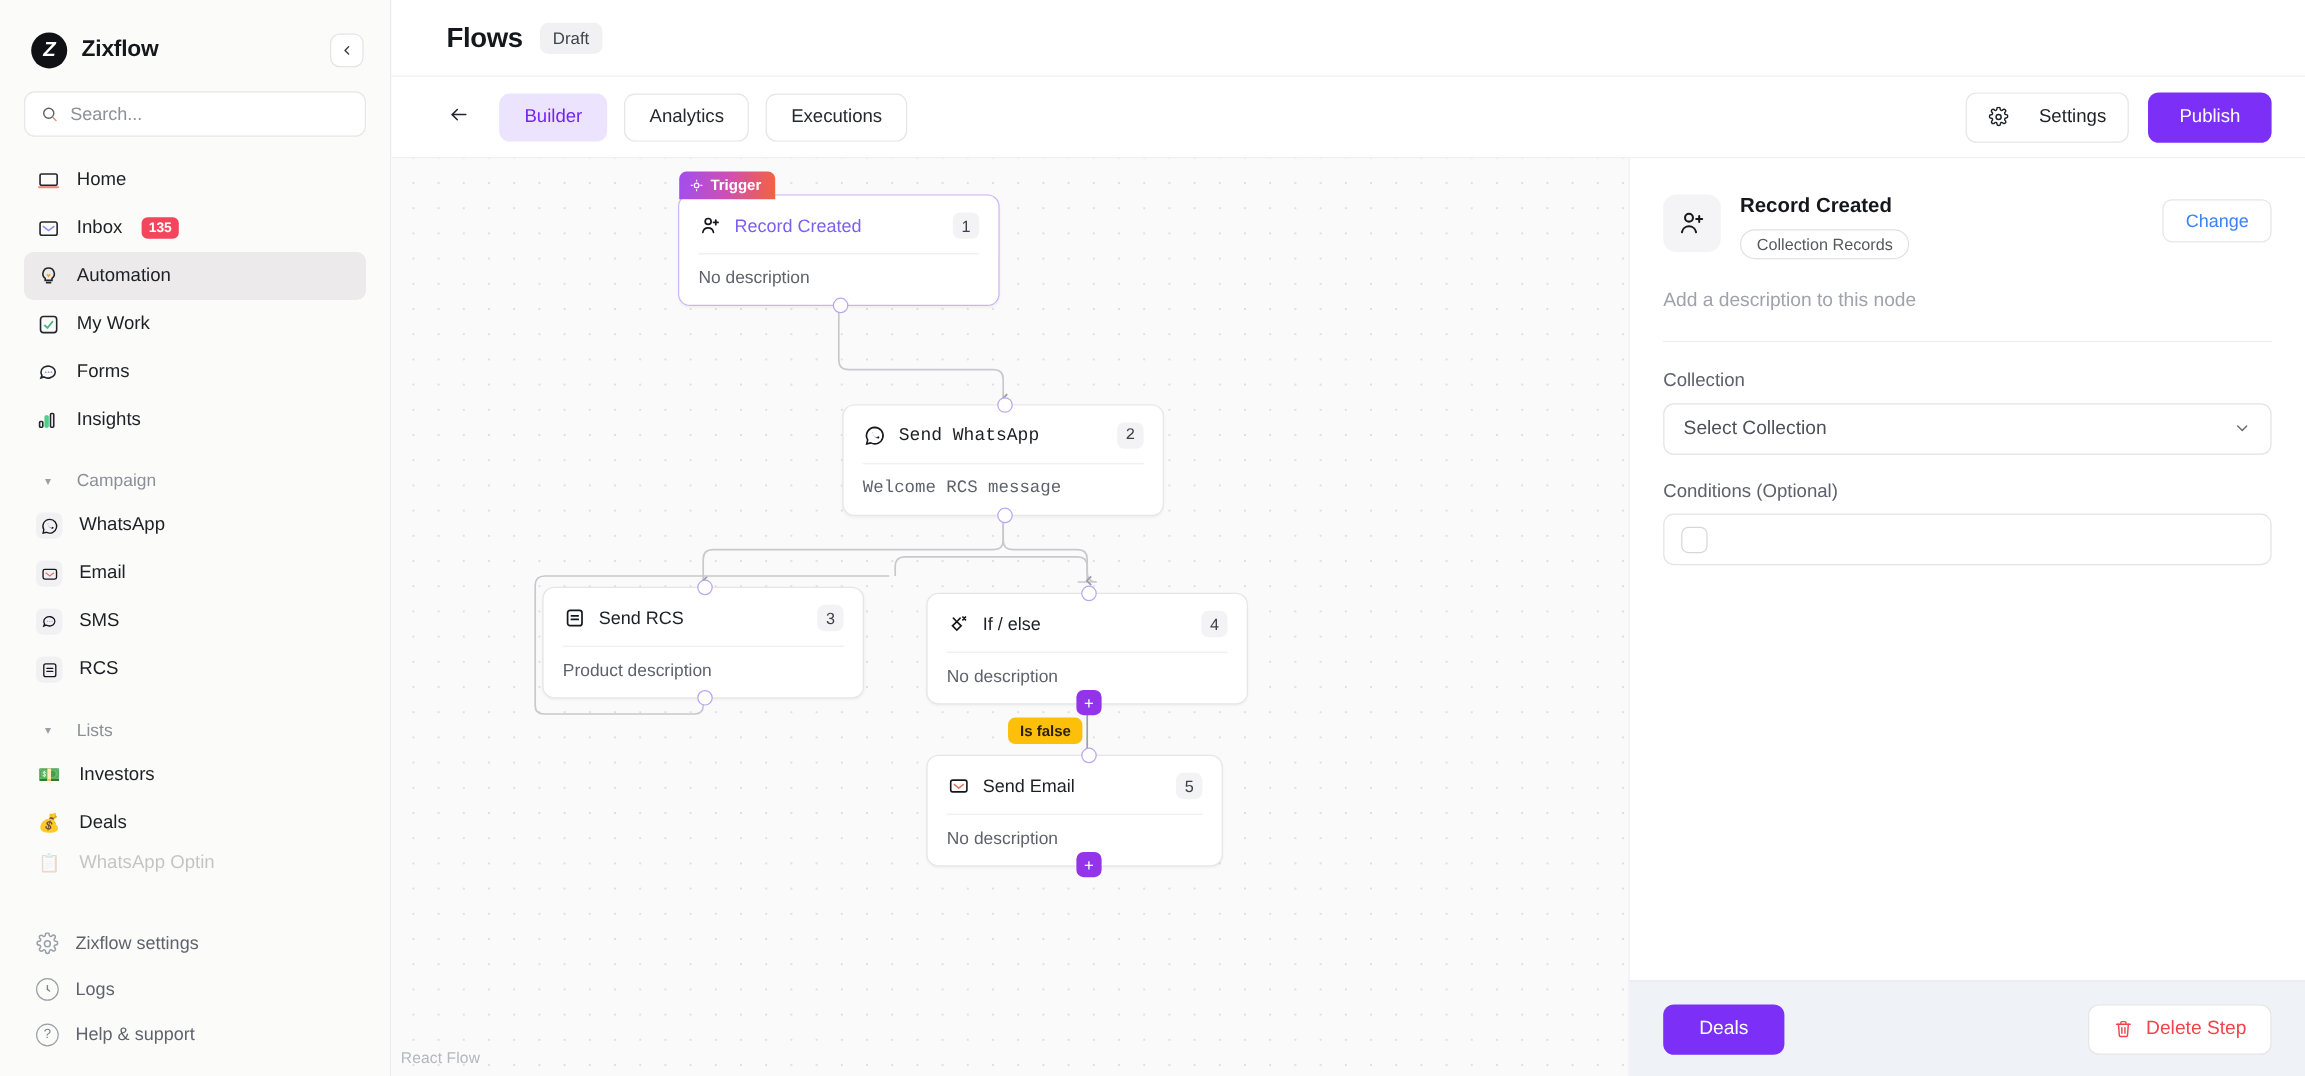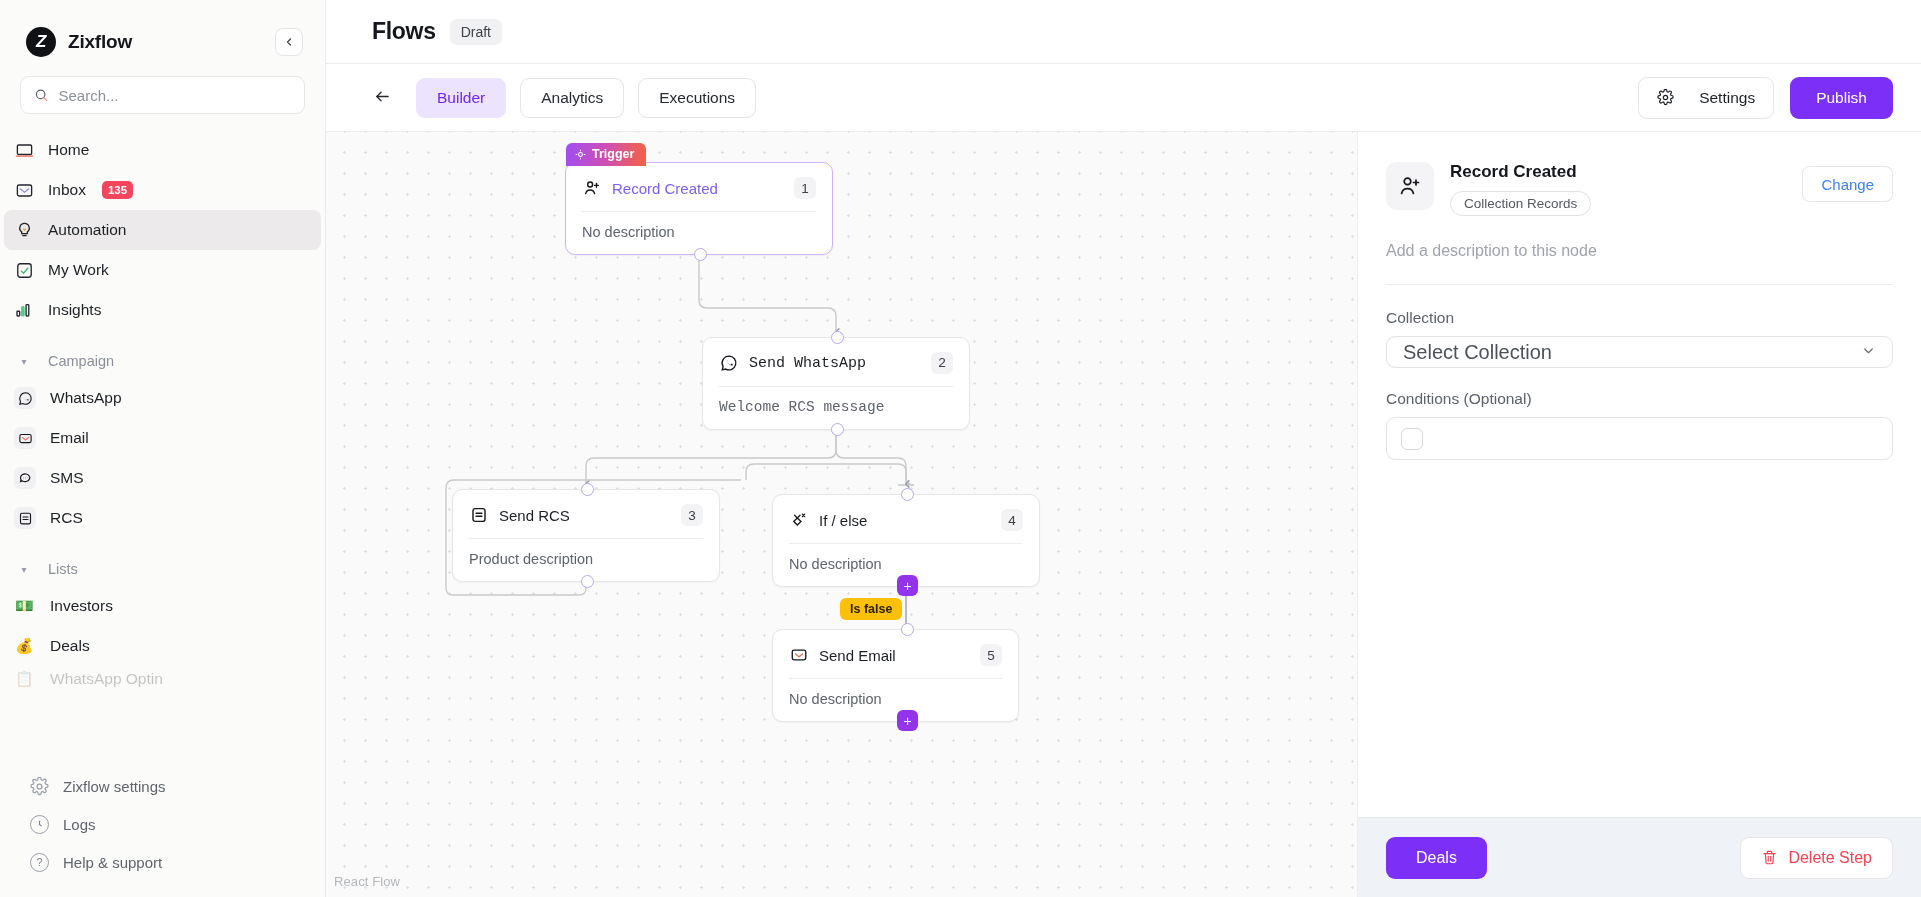--- a/index.html
+++ b/index.html
@@ -44,21 +44,21 @@
     height:38px; border:1px solid #e8e6e6; border-radius:9px;
     background:#fff; display:flex; align-items:center; gap:10px;
     padding: 0 13px;
   }
   .sb-search input {
     border:0; outline:0; background:transparent;
     font-family:inherit; font-size:15px; color:#2b2f36; width:100%;
   }
   .sb-search input::placeholder { color:#8c9098; }
 
-  .nav { margin-top:16px; padding: 0 4px; }
+  .nav { margin-top:16px; padding: 0 20px; }
   .nav-item {
     display:flex; align-items:center; gap:14px;
     height:40px; padding: 0 10px; border-radius:8px;
     font-size:15.5px; color:#1d2025; cursor:pointer; position:relative;
   }
   .nav-item.active { background:#eceaea; }
   .nav-ico { width:20px;height:20px;flex:0 0 20px;display:flex;align-items:center;justify-content:center; }
   .badge-count {
     background:#f3455c; color:#fff; font-size:11.5px; font-weight:700;
     border-radius:5px; padding:1.5px 6px; line-height:1.3; margin-left:2px;
@@ -195,22 +195,22 @@
     margin-left:auto; height:36px; padding:0 18px; border-radius:8px;
     border:1px solid #e7e5e5; background:#fff; font-size:15px; color:#3b82f6;
     cursor:pointer; font-family:inherit; margin-top:4px;
   }
   .rp-desc { margin-top:26px; font-size:16px; color:#9fa3aa; }
   .rp-divider { height:1px; background:#ededf0; margin-top:24px; }
 
   .rp-form { padding: 24px 28px 0 28px; }
   .f-label { font-size:15.5px; color:#5c616a; margin-bottom:9px; }
   .f-select {
-    height:32px; border:1px solid #e5e3e3; border-radius:9px; background:#fff;
-    display:flex; align-items:center; padding: 0 16px; font-size:20px; color:#4d525a;
+    height:43px; border:1px solid #e5e3e3; border-radius:9px; background:#fff;
+    display:flex; align-items:center; padding: 0 16px; font-size:16px; color:#4d525a;
     cursor:pointer;
   }
   .f-chev { margin-left:auto; color:#6b7079; font-size:13px; }
   .f-gap { height:22px; }
   .f-box {
     height:43px; border:1px solid #e5e3e3; border-radius:9px; background:#fff;
     display:flex; align-items:center; padding: 0 14px;
   }
   .f-checkbox { width:22px;height:22px;border:1.4px solid #d8d6d6;border-radius:6px;background:#fff;cursor:pointer; }
 
@@ -289,20 +289,31 @@
       <div class="nav-item">
         <span class="nav-ico">
           <svg width="19" height="19" viewBox="0 0 24 24" fill="none" stroke="#23262c" stroke-width="1.7">
               <rect x="3.5" y="3.5" width="17" height="17" rx="3"></rect>
               <polyline points="7.5 12.4 10.8 15.5 16.6 8.4" stroke="#4cb782" stroke-width="1.9"></polyline>
             </svg>
         </span>
         <span>My Work</span>
       </div>
 
+      <div class="nav-item">
+        <span class="nav-ico">
+          <svg width="19" height="19" viewBox="0 0 24 24" fill="none" stroke="#23262c" stroke-width="1.7">
+              <path d="M4 11.5a7.5 6.3 0 1 1 3 5l-3 1 1-2.6a6 6 0 0 1-1-3.4z"></path>
+              <circle cx="9" cy="11.5" r=".9" fill="#9b9be8" stroke="none"></circle>
+              <circle cx="12" cy="11.5" r=".9" fill="#9b9be8" stroke="none"></circle>
+              <circle cx="15" cy="11.5" r=".9" fill="#9b9be8" stroke="none"></circle>
+            </svg>
+        </span>
+        <span>Forms</span>
+      </div>
 
       <div class="nav-item">
         <span class="nav-ico">
           <svg width="19" height="19" viewBox="0 0 24 24" fill="none">
               <rect x="2.5" y="13" width="3.4" height="6" rx="1" stroke="#23262c" stroke-width="1.7"></rect>
               <rect x="8.2" y="7" width="3.4" height="12" rx="1" fill="#4cd08a" stroke="#4cd08a" stroke-width="1.2"></rect>
               <rect x="14" y="4.5" width="3.4" height="14.5" rx="1" stroke="#23262c" stroke-width="1.7"></rect>
             </svg>
         </span>
         <span>Insights</span>

